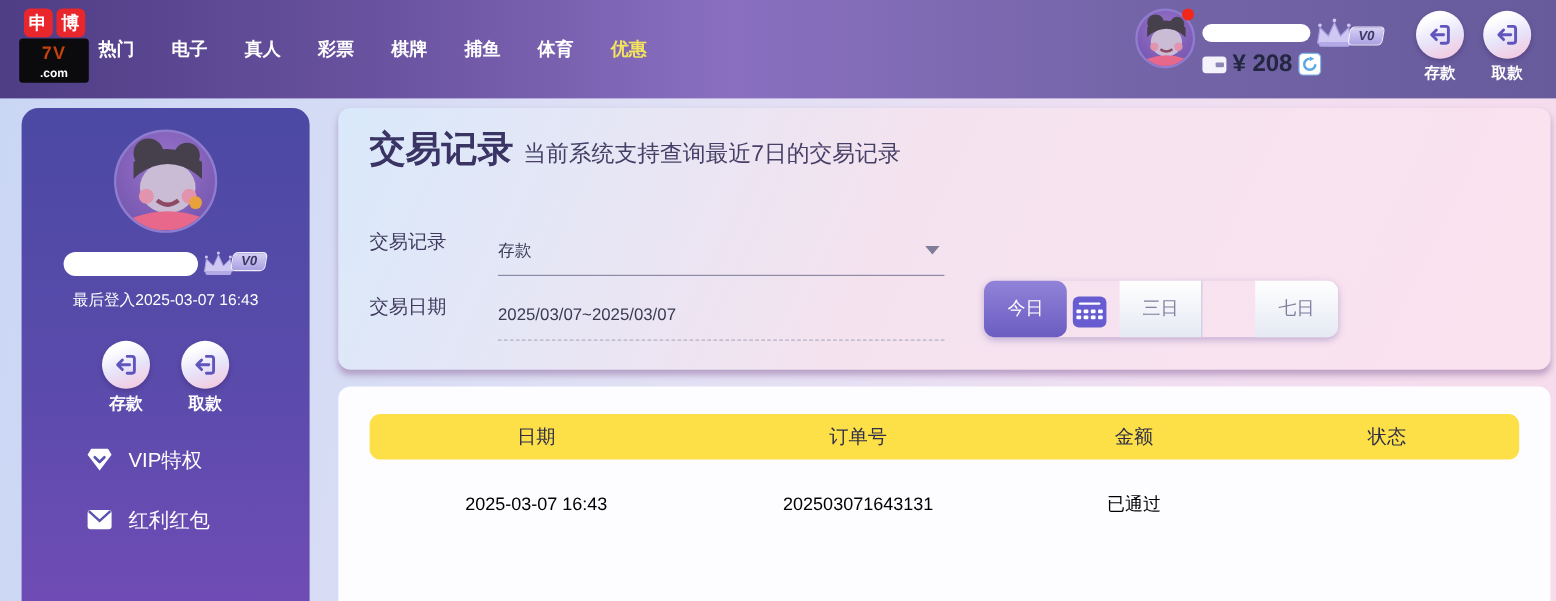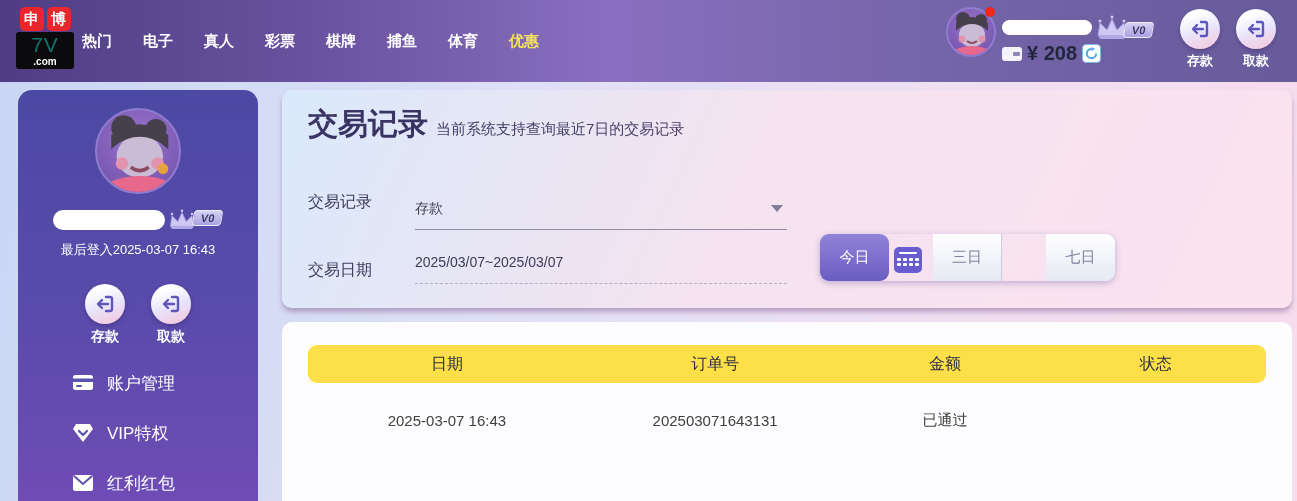--- a/index.html
+++ b/index.html
@@ -9,21 +9,21 @@
     background:linear-gradient(100deg,#c9d6f4 0%,#dfe0f5 40%,#efdff2 70%,#f7dcec 100%); overflow:hidden; }
 
   
   .topbar { position:absolute; left:0; top:0; width:1297px; height:82px;
     background:linear-gradient(90deg,#4e3d85 0%,#6a53a0 25%,#8a6fc0 47%,#7465a8 72%,#675b9c 100%); }
   .logo { position:absolute; left:16px; top:7px; width:58px; cursor:pointer; }
   .logo-badges { display:flex; gap:3px; justify-content:center; }
   .logo-badge { width:24px; height:24px; background:#e8262c; border-radius:5px; color:#fff;
     font-size:15px; font-weight:bold; display:flex; align-items:center; justify-content:center; }
   .logo-box { margin-top:1px; background:#0b0b0d; border-radius:3px; padding:1px 2px 2px; text-align:center; }
-  .logo-main { color:#0f766e; font-size:21px; font-weight:normal; letter-spacing:1px; line-height:24px; }
+  .logo-main { color:#c2410c; font-size:15px; font-weight:bold; letter-spacing:1px; line-height:24px; }
   .logo-sub { color:#fff; font-size:10px; font-weight:bold; line-height:10px; }
   .nav { position:absolute; left:82px; top:0; height:82px; display:flex; align-items:center; gap:31px; }
   .nav-item { color:#fff; font-size:15px; font-weight:bold; cursor:pointer; white-space:nowrap; }
   .nav-item.active { color:#f3e35e; }
 
   .tb-avatar-wrap { position:absolute; left:946px; top:7px; width:50px; height:50px; cursor:pointer; }
   .avatar-circle { width:100%; height:100%; border-radius:50%;
     background:radial-gradient(circle at 50% 35%,#9a74cc,#6d4fa8); overflow:hidden; position:relative;
     border:2px solid #8f7ccf; }
   .red-dot { position:absolute; right:1px; top:0; width:10px; height:10px; background:#f22718;
@@ -69,21 +69,21 @@
   .sb-menu { position:absolute; left:0; top:268px; width:100%; }
   .sb-menu-item { height:50px; display:flex; align-items:center; gap:13px; padding-left:54px;
     color:#fff; font-size:17px; cursor:pointer; }
 
   
   .card-filters { position:absolute; left:282px; top:90px; width:1010px; height:218px;
     border-radius:10px; background:linear-gradient(115deg,#d9e9fb 0%,#f4e3ef 45%,#fbe2ef 100%);
     box-shadow:0 4px 5px rgba(146,110,160,.55); }
   .page-title-row { position:absolute; left:26px; top:14px; display:flex; align-items:baseline; gap:8px; }
   .page-title { font-size:30px; font-weight:bold; color:#393463; }
-  .page-subtitle { font-size:15px; color:#453f66; }
+  .page-subtitle { font-size:19px; color:#453f66; }
   .form-label { position:absolute; left:26px; font-size:16px; color:#3f3b5e; }
   .field { position:absolute; left:133px; width:372px; height:36px; }
   .field-value { font-size:14px; color:#3b3b54; line-height:20px; }
   .field-underline-solid { position:absolute; left:133px; width:372px; border-bottom:1px solid #8d8aa6; }
   .field-underline-dash { position:absolute; left:133px; width:372px; border-bottom:1px dashed #b4aec4; }
   .caret-down { position:absolute; right:4px; top:7px; width:0; height:0;
     border-left:6px solid transparent; border-right:6px solid transparent;
     border-top:7px solid #7f7d99; }
   .calendar-ic { position:absolute; left:479px; top:-5px; width:28px; height:26px;
     background:#675dd0; border-radius:5px; cursor:pointer; padding-top:5px; }
@@ -102,21 +102,21 @@
     border-right:none; }
 
   .card-table { position:absolute; left:282px; top:322px; width:1010px; height:179px;
     border-radius:10px 10px 0 0; background:#fdfdff; }
   .t-header { position:absolute; left:26px; top:23px; width:958px; height:38px;
     background:#fde047; border-radius:9px; display:grid;
     grid-template-columns:29% 27% 21% 23%; align-items:center; }
   .t-header div { text-align:center; font-size:16px; color:#2e2e48; }
   .t-row { position:absolute; left:26px; top:70px; width:958px; height:56px; display:grid;
     grid-template-columns:29% 27% 21% 23%; align-items:center; cursor:default; }
-  .t-row div { text-align:center; font-size:15px; color:#404040; }
+  .t-row div { text-align:center; font-size:15px; color:#000000; }
 
   svg { display:block; }
 </style>
 </head>
 <body>
 
 <div class="stage">
 
   <div class="topbar">
     <div class="logo">
@@ -253,28 +253,20 @@
             <path d="M13 10 H4" stroke="#5f55bd" stroke-width="2.4" stroke-linecap="round"></path>
             <path d="M7 6 L3 10 L7 14" stroke="#5f55bd" stroke-width="2.4" fill="none" stroke-linecap="round" stroke-linejoin="round"></path>
           </svg>
         </div>
         <div class="sb-quick-label">取款</div>
       </div>
     </div>
 
     <div class="sb-menu">
       <div class="sb-menu-item">
-        <svg width="22" height="18" viewBox="0 0 22 18">
-          <rect x="1" y="1" width="20" height="15" rx="2.5" fill="#fff"></rect>
-          <rect x="1" y="4.5" width="20" height="3.5" fill="#5a53ad"></rect>
-          <rect x="4" y="11" width="6" height="2" rx="1" fill="#5a53ad"></rect>
-        </svg>
-        <span>账户管理</span>
-      </div>
-      <div class="sb-menu-item">
         <svg width="22" height="20" viewBox="0 0 22 20">
           <path d="M4 1 L18 1 L21 6 L11 19 L1 6 Z" fill="#fff"></path>
           <path d="M7 8 L11 12 L15 8" stroke="#5a53ad" stroke-width="2.2" fill="none" stroke-linecap="round" stroke-linejoin="round"></path>
         </svg>
         <span>VIP特权</span>
       </div>
       <div class="sb-menu-item">
         <svg width="22" height="18" viewBox="0 0 22 18">
           <rect x="1" y="1" width="20" height="16" rx="2.5" fill="#fff"></rect>
           <path d="M2 2 L11 10 L20 2" stroke="#5a53ad" stroke-width="2" fill="none"></path>
@@ -290,21 +282,21 @@
       <span class="page-subtitle">当前系统支持查询最近7日的交易记录</span>
     </div>
 
     <div class="form-label" style="top:102px;">交易记录</div>
     <div class="field" style="top:100px;">
       <div class="field-value" style="padding-top:8px;">存款</div>
       <div class="caret-down" style="top:15px;"></div>
     </div>
     <div class="field-underline-solid" style="top:139px;"></div>
 
-    <div class="form-label" style="top:156px;margin-top:14px;">交易日期</div>
+    <div class="form-label" style="top:156px;">交易日期</div>
     <div class="field" style="top:154px;">
       <div class="field-value" style="padding-top:8px;">2025/03/07~2025/03/07</div>
       <div class="calendar-ic" style="top:3px;">
         <div class="cal-dots">
             <span></span>
             <span></span>
             <span></span>
             <span></span>
             <span></span>
             <span></span>

